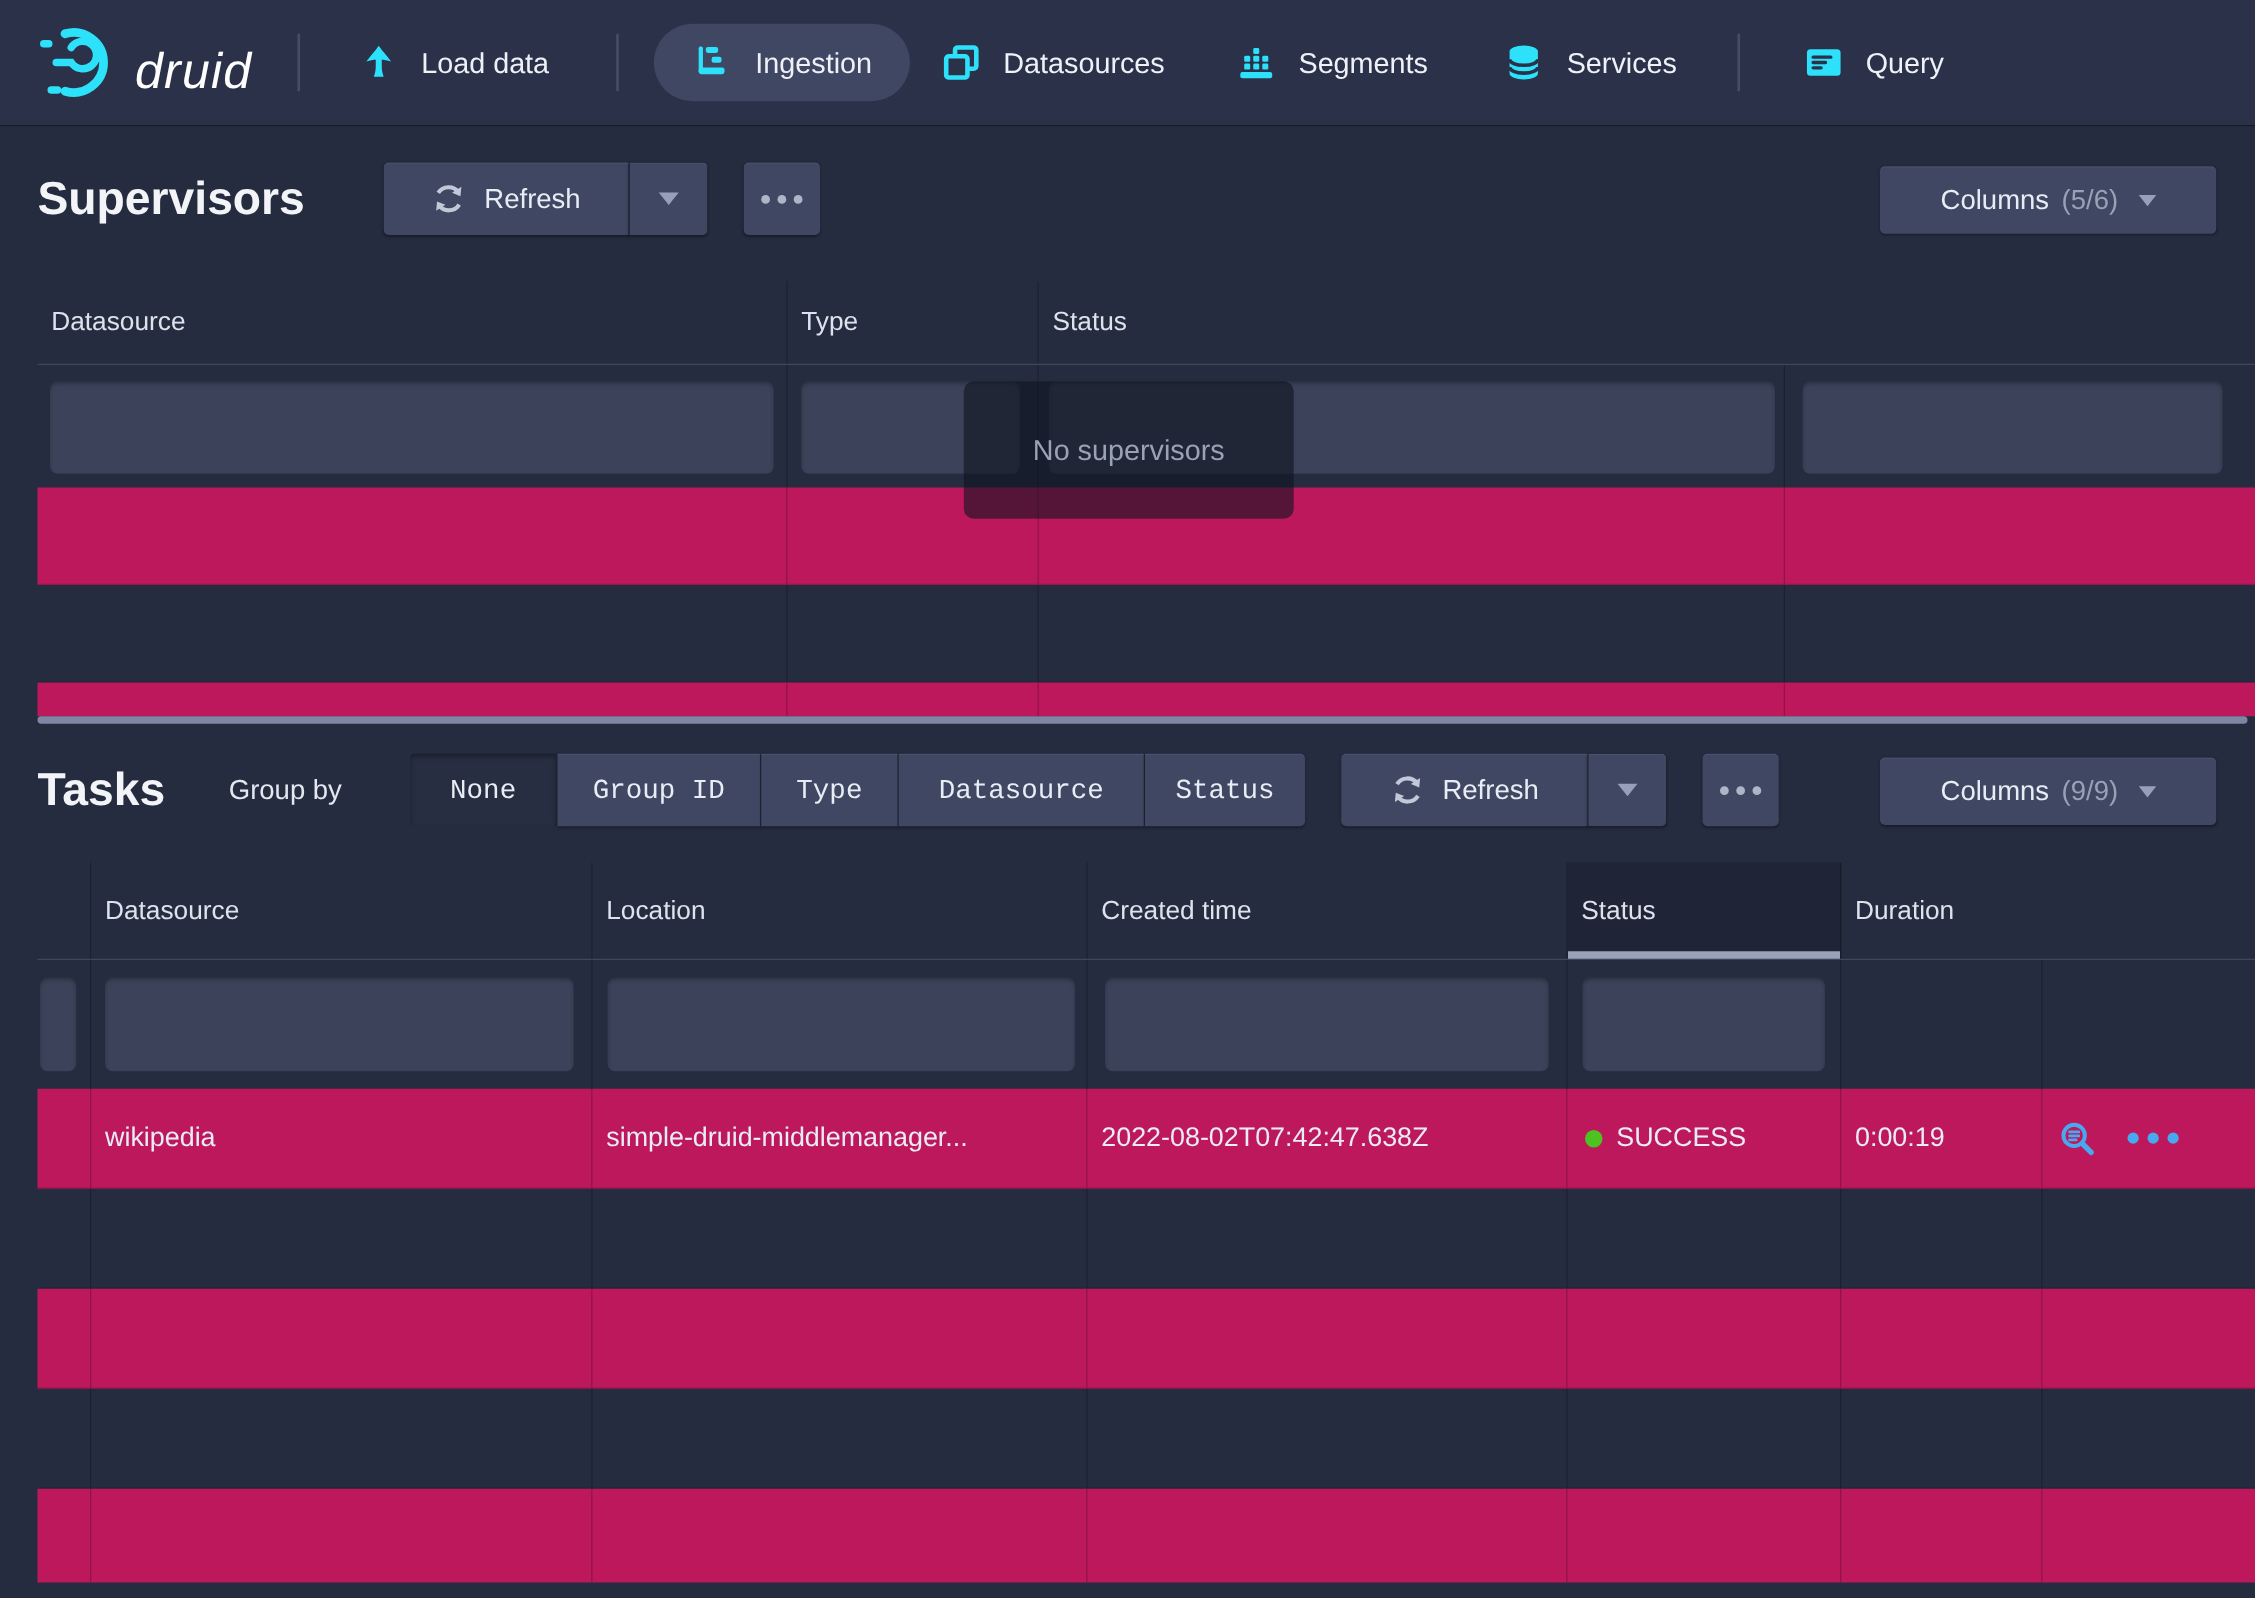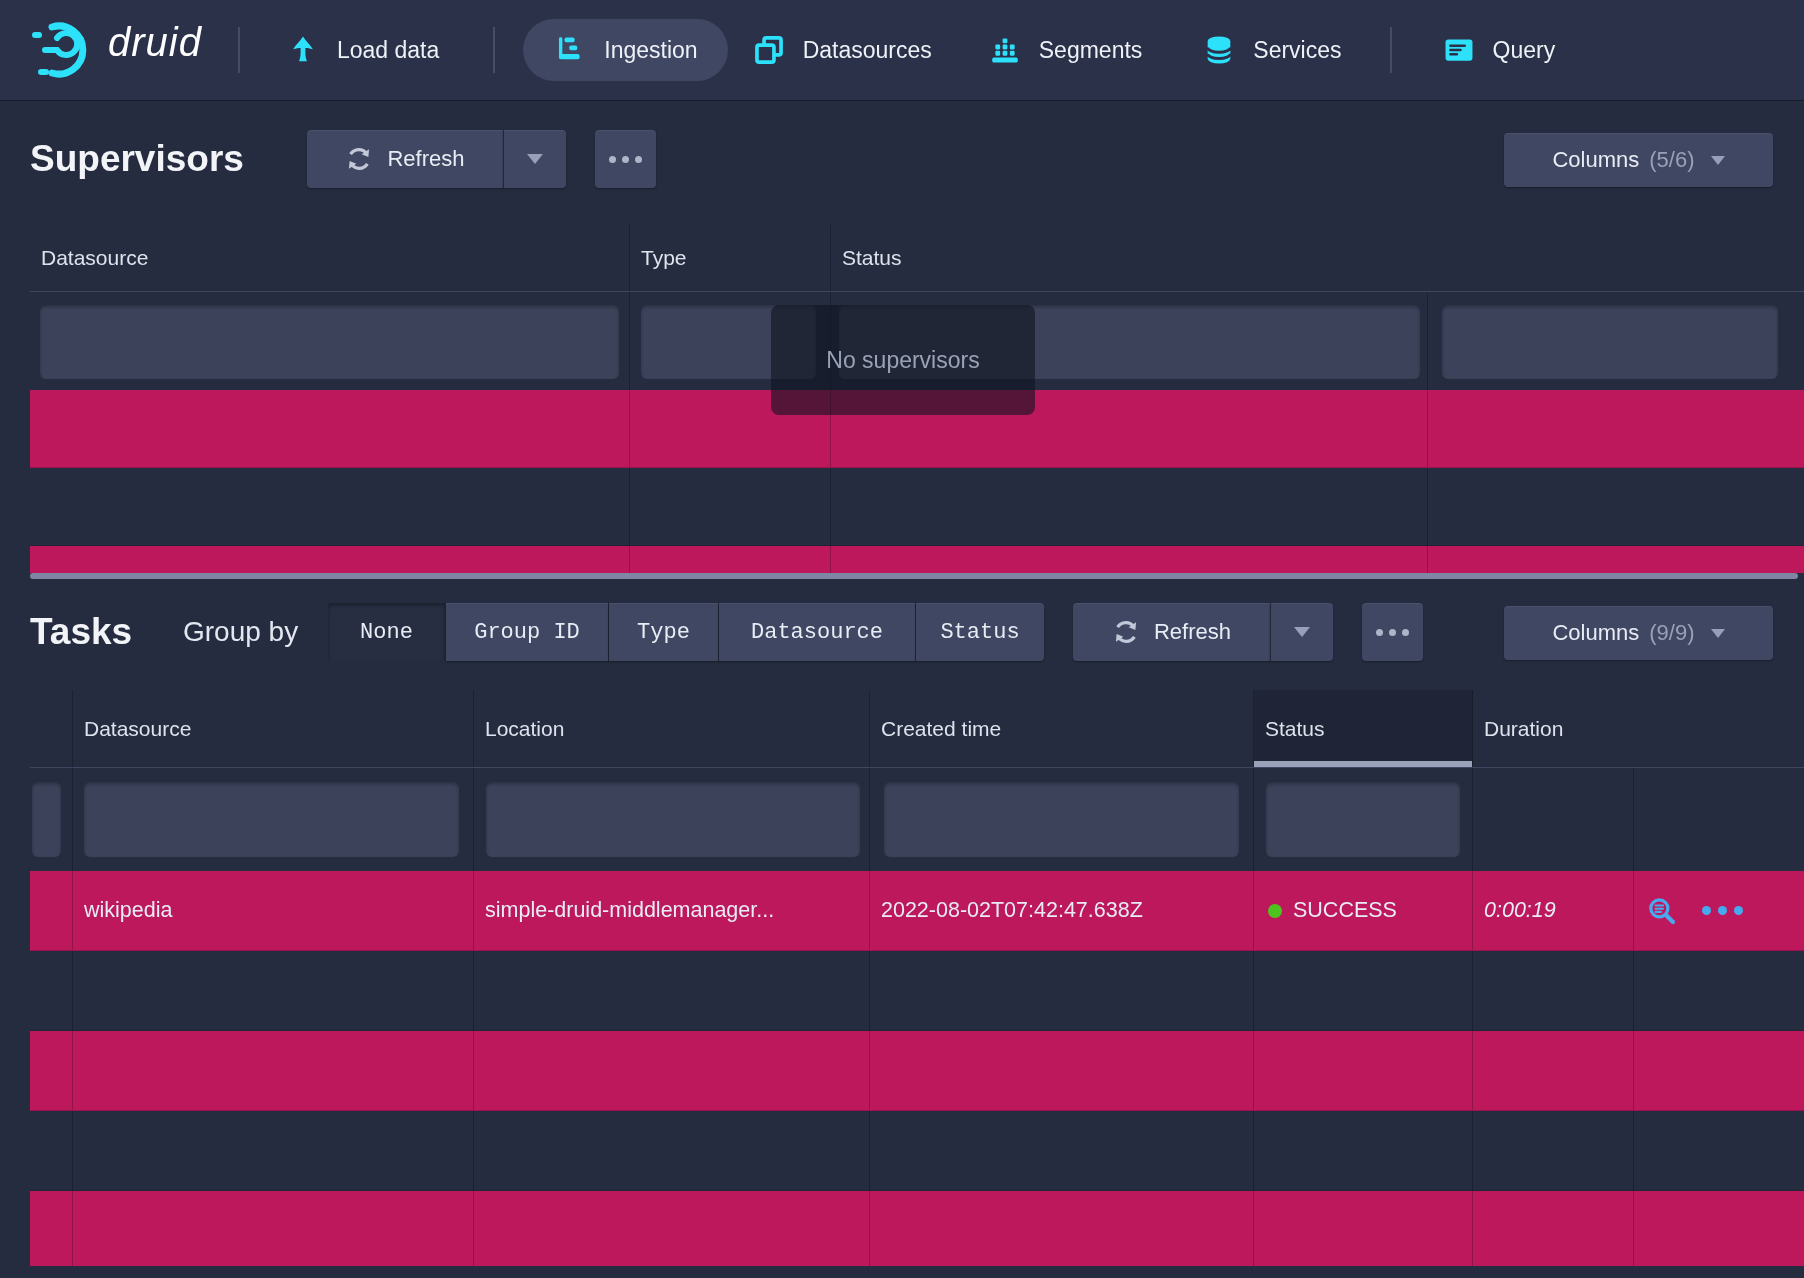--- a/index.html
+++ b/index.html
@@ -2,21 +2,21 @@
 <html><head>
 <meta charset="utf-8">
 <style>
   html,body{margin:0;padding:0;width:1804px;height:1278px;overflow:hidden;
     background:#252c3f;font-family:"Liberation Sans",sans-serif;
     -webkit-font-smoothing:antialiased;color:#e9ecf4;}
   .abs{position:absolute;}
   
   .nav{position:absolute;left:0;top:0;width:1804px;height:100px;background:#2a3148;
     display:flex;align-items:center;box-shadow:0 1px 0 rgba(0,0,0,.35);}
-  .brand{display:flex;align-items:flex-start;gap:14px;margin-left:30px;}
+  .brand{display:flex;align-items:flex-end;gap:14px;margin-left:30px;}
   .wordmark{font-size:40px;font-style:italic;font-weight:500;color:#ffffff;letter-spacing:1px;}
   .vdiv{width:2px;height:46px;background:#454d68;}
   .nitem{display:flex;align-items:center;gap:17px;font-size:23px;color:#eef1f7;cursor:pointer;white-space:nowrap;}
   .pill{height:62px;border-radius:31px;background:#3f4763;padding:0 30px;}
   .nicon{width:34px;height:34px;flex:0 0 auto;}
   
   .sec-title{position:absolute;font-size:37px;font-weight:600;color:#f2f4f8;line-height:62px;}
   .btn{background:#3f4763;color:#e8ecf4;font-size:22px;display:flex;align-items:center;justify-content:center;
     border-radius:4px;box-shadow:inset 0 1px 0 rgba(255,255,255,.06),0 1px 2px rgba(0,0,0,.35);cursor:pointer;box-sizing:border-box;}
   .split{display:flex;position:absolute;}
@@ -199,21 +199,21 @@
       <div class="cell s2"></div>
       <div class="cell s3"></div>
   </div>
   <div class="overlay" style="left:741px;top:80px;width:264px;height:110px;">
     <span>No supervisors</span>
   </div>
   <div class="hscroll" style="left:0;top:348px;width:1768px;"></div>
 </div>
 
 <div class="sec-title abs" style="left:30px;top:601px;text-align:right;">Tasks</div>
-<div class="abs" style="left:183px;top:601px;line-height:62px;font-size:28px;color:#e3e7ef;">Group by</div>
+<div class="abs" style="left:183px;top:601px;line-height:62px;font-size:22px;color:#e3e7ef;">Group by</div>
 
 <div class="group" style="left:328px;top:603px;height:58px;">
   <div class="btn gbtn active" style="width:118px;">None</div>
   <div class="btn gbtn" style="width:163px;">Group ID</div>
   <div class="btn gbtn" style="width:110px;">Type</div>
   <div class="btn gbtn" style="width:197px;">Datasource</div>
   <div class="btn gbtn" style="width:128px;">Status</div>
 </div>
 
 <div class="split" style="left:1073px;top:603px;">
@@ -278,21 +278,21 @@
     <div class="cell t0"></div>
     <div class="cell dcell t1" style="line-height:79px;">wikipedia</div>
     <div class="cell dcell t2" style="line-height:79px;">simple-druid-middlemanager...</div>
     <div class="cell dcell t3" style="line-height:79px;">2022-08-02T07:42:47.638Z</div>
     <div class="cell t4">
       <div class="status-flex" style="padding-left:14px;">
         <span class="dot"></span>
         <span style="font-size:21.5px;">SUCCESS</span>
       </div>
     </div>
-    <div class="cell dcell t5" style="line-height:79px;font-style:italic;">0:00:19</div>
+    <div class="cell dcell t5" style="line-height:79px;">0:00:19</div>
     <div class="cell t6">
       <div class="actions-flex">
         <svg width="32" height="32" viewBox="0 0 24 24" style="cursor:pointer">
           <circle cx="10" cy="10" r="6.4" fill="none" stroke="#47a9f0" stroke-width="2.4"></circle>
           <path d="M15 15 L20.2 20.2" stroke="#47a9f0" stroke-width="3.2" stroke-linecap="round"></path>
           <path d="M7.2 7.9 h5.6 M7.2 10.3 h5.6 M7.2 12.7 h4" stroke="#47a9f0" stroke-width="1.6" stroke-linecap="round"></path>
         </svg>
         <span class="dots bdots" style="gap:7px;cursor:pointer;">
             <i></i>
             <i></i>

